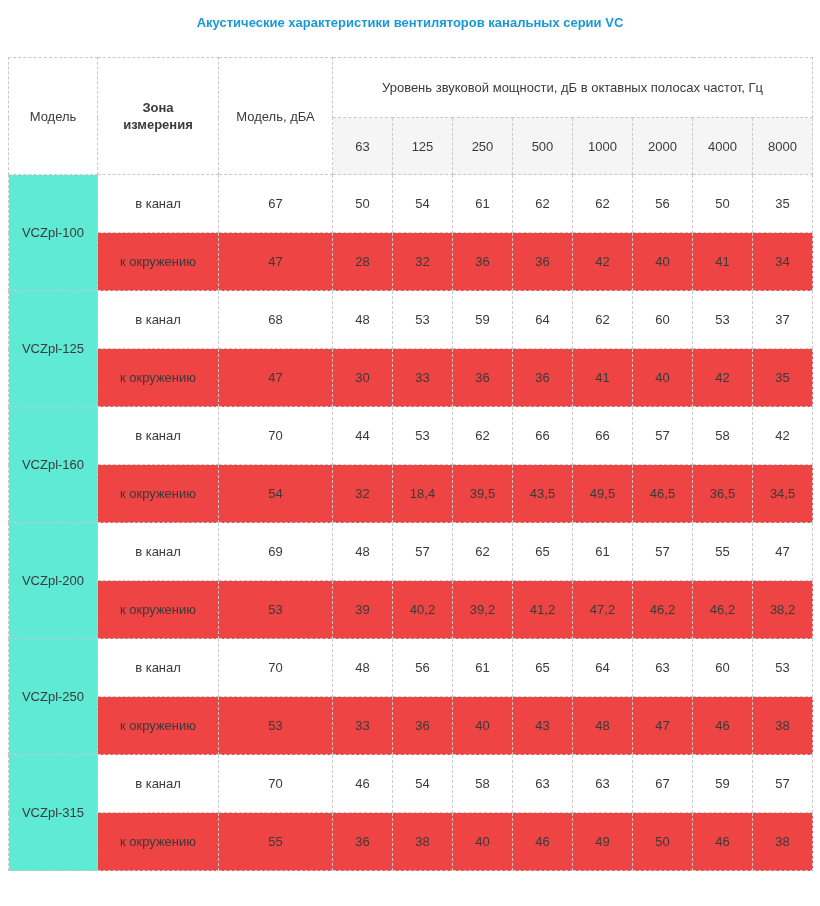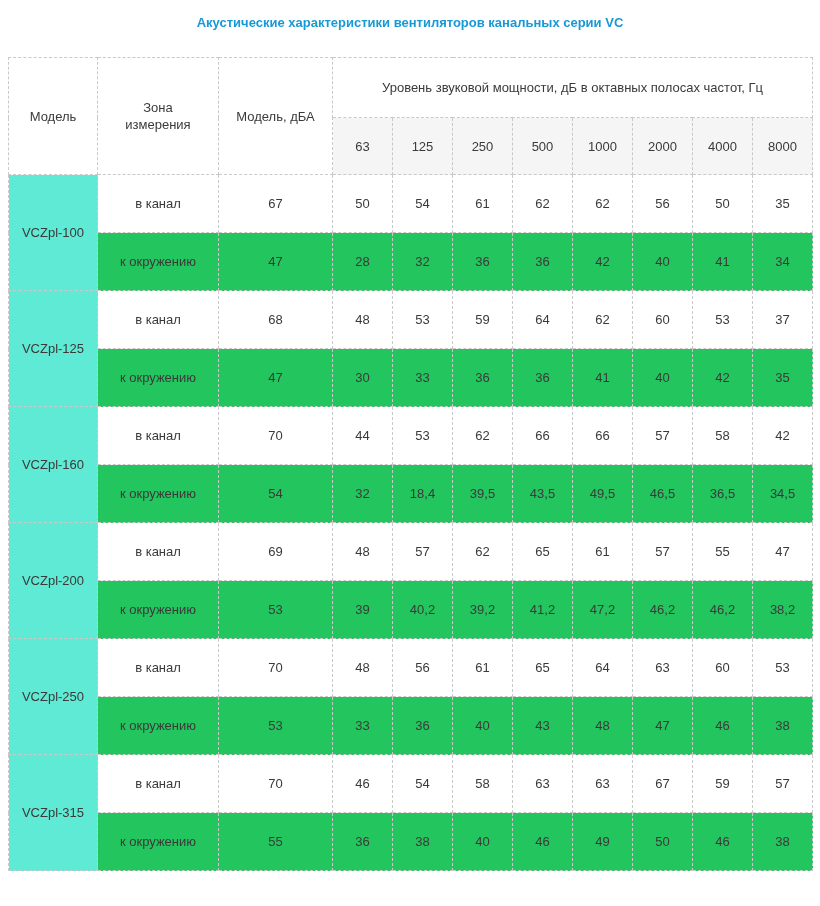--- a/index.html
+++ b/index.html
@@ -40,26 +40,27 @@
     text-align: center;
     vertical-align: middle;
     padding: 4px;
     background: #ffffff;
     box-sizing: border-box;
   }
   thead tr.group-row { height: 60px; }
   thead tr.freq-row { height: 57px; }
   thead th.freq-cell { background: #f5f5f5; }
   tbody tr { height: 58px; }
-  tbody tr.alt td { background: #22c55e; }
+  tbody tr.alt td { background: #ef4444; }
   tbody td.model-cell { background: #5eead4; }
   .zone-header-text {
     display: inline-block;
     max-width: 72px;
     line-height: 17px;
+    font-weight: bold;
   }
 </style>
 </head>
 <body>
 
 <div class="page">
   <h1 class="page-title">Акустические характеристики вентиляторов канальных серии VC</h1>
 
   <table class="acoustic">
     <colgroup>

